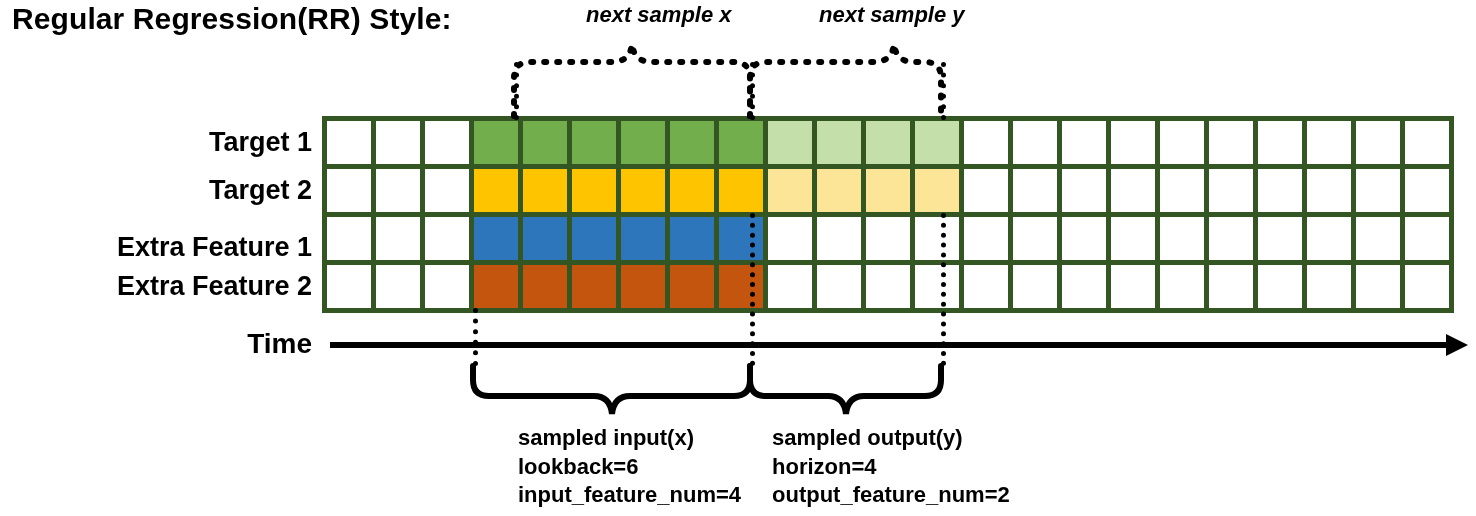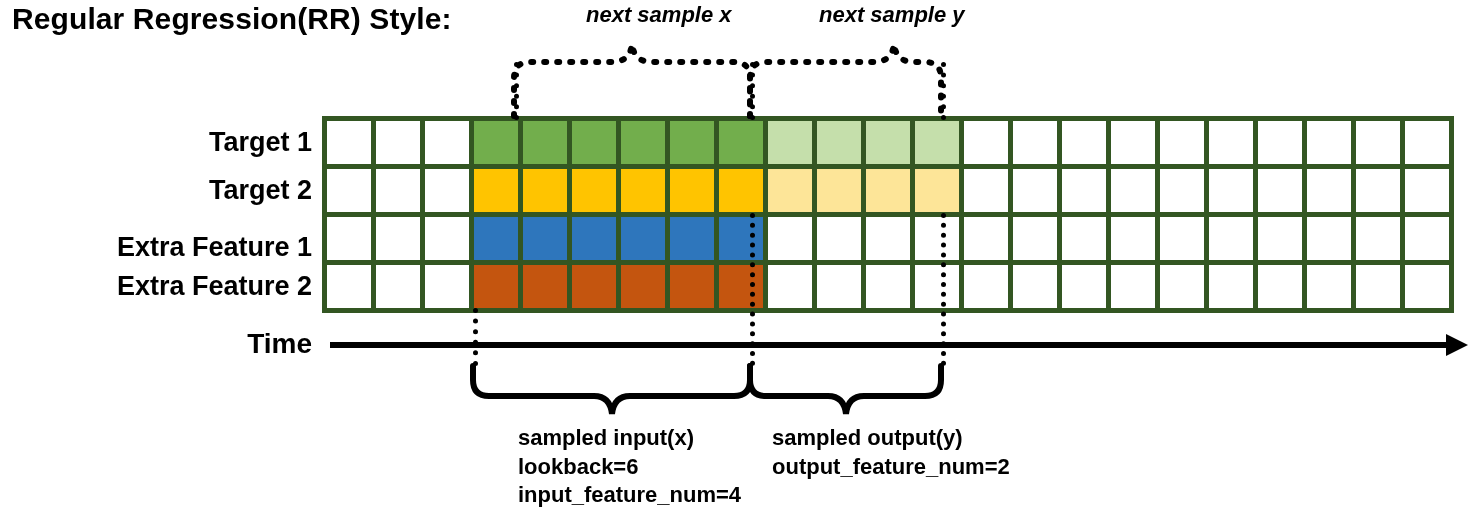--- a/index.html
+++ b/index.html
@@ -222,16 +222,17 @@
   <div class="brace-label-top" style="left:819px;">next sample y</div>
   <div class="brace-label-top" style="left:586px;">next sample x</div>
 
   <div class="note" style="left:508px;top:424px;margin-left:10px;">
     <div>sampled input(x)</div>
     <div>lookback=6</div>
     <div>input_feature_num=4</div>
   </div>
   <div class="note" style="left:772px;top:424px;">
     <div>sampled output(y)</div>
+    <div>horizon=4</div>
     <div>output_feature_num=2</div>
   </div>
 
 </div>
 
 </body></html>

